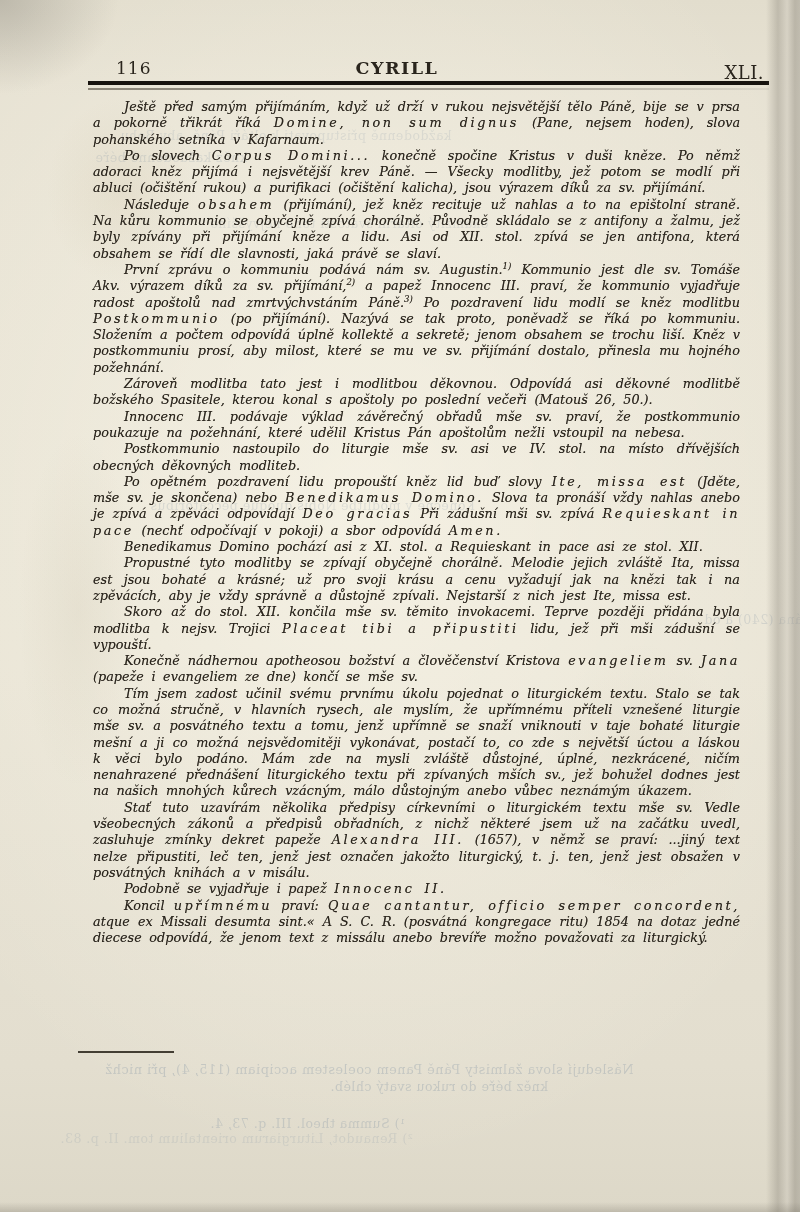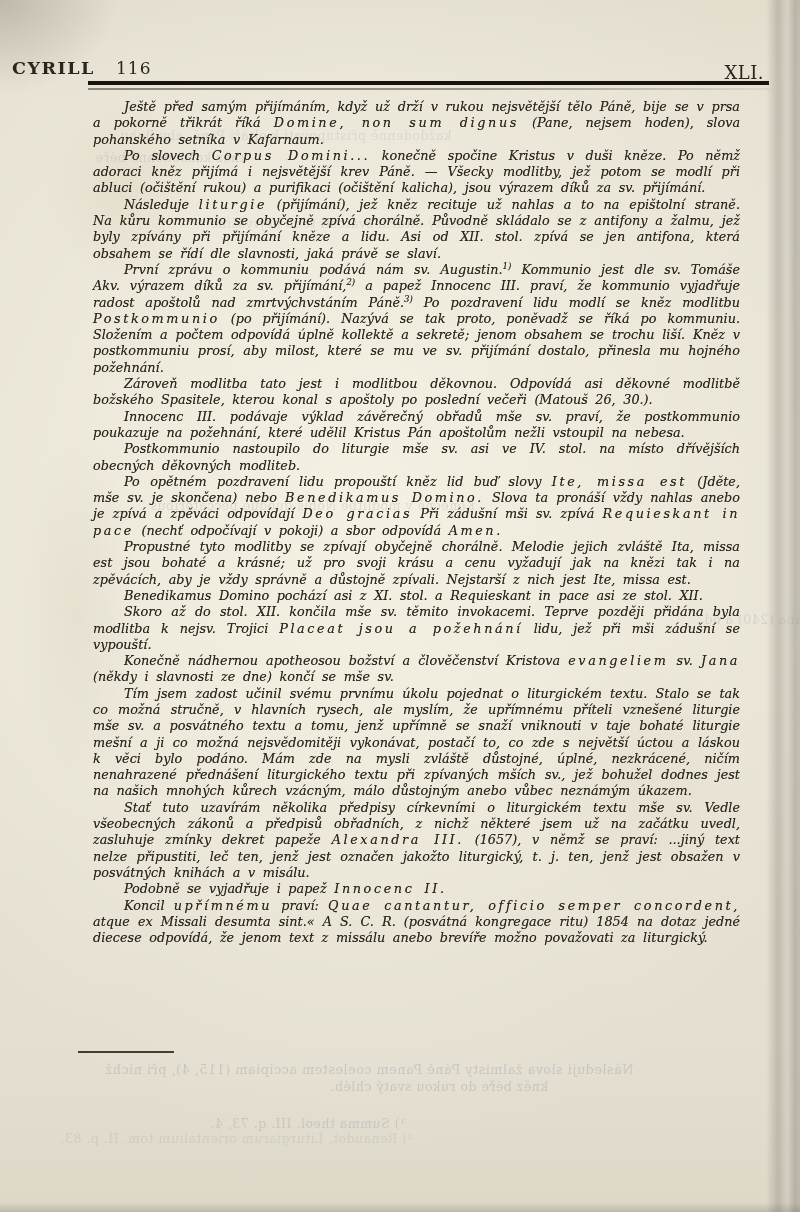--- a/index.html
+++ b/index.html
@@ -22,21 +22,21 @@
   .stain1{position:absolute;left:46px;top:96px;width:150px;height:190px;border-radius:50%;
     background:radial-gradient(ellipse at center, rgba(170,148,100,0.10) 0%, rgba(170,148,100,0) 70%);}
   .stain2{position:absolute;left:18px;top:430px;width:120px;height:360px;border-radius:50%;
     background:radial-gradient(ellipse at center, rgba(150,138,105,0.09) 0%, rgba(150,138,105,0) 70%);}
   .stain3{position:absolute;right:60px;top:640px;width:200px;height:260px;border-radius:50%;
     background:radial-gradient(ellipse at center, rgba(165,150,110,0.07) 0%, rgba(165,150,110,0) 70%);}
 
   
   .header{position:absolute;left:12px;top:58px;width:800px;height:24px;}
   .pnum{position:absolute;left:104px;top:0;font-size:17px;letter-spacing:1px;}
-  .journal{position:absolute;left:0;right:30px;top:0;font-weight:bold;font-size:17.5px;letter-spacing:1.5px;}
+  .journal{position:absolute;left:0;right:30px;top:0;text-align:center;font-weight:bold;font-size:17.5px;letter-spacing:1.5px;}
   .vol{position:absolute;right:48px;top:4px;font-size:18px;letter-spacing:0.5px;}
   .rule-thick{position:absolute;left:88px;top:81px;width:681px;height:3.5px;background:#17130e;}
   .rule-thin{position:absolute;left:88px;top:88px;width:681px;height:2px;
     background:linear-gradient(90deg,#8d8779 0%, #9b958a 55%, rgba(155,149,138,0.15) 100%);}
 
   
   .bodytext{position:absolute;left:93px;top:99px;width:647px;text-align:justify;
     font-size:12.8px;line-height:16.3px;word-spacing:3.5px;color:#2a251d;
     text-shadow:0 0 0.4px rgba(42,37,29,0.55);}
   .bodytext p{margin:0;text-indent:31px;font-style:italic;}
@@ -86,30 +86,30 @@
     <span class="pnum">116</span>
     <span class="journal">CYRILL</span>
     <span class="vol">XLI.</span>
   </div>
   <div class="rule-thick"></div>
   <div class="rule-thin"></div>
 
   <div class="bodytext" id="bodytext">
       <p><span>Ještě před samým přijímáním, když už drží v rukou nejsvětější tělo Páně, bije se v prsa a pokorně třikrát říká </span><span class="spaced">Domine, non sum dignus</span><span> (Pane, nejsem hoden), slova pohanského setníka v Kafarnaum.</span></p>
       <p><span>Po slovech </span><span class="spaced">Corpus Domini...</span><span> konečně spočine Kristus v duši kněze. Po němž adoraci kněz přijímá i nejsvětější krev Páně. — Všecky modlitby, jež potom se modlí při abluci (očištění rukou) a purifikaci (očištění kalicha), jsou výrazem díků za sv. přijímání.</span></p>
-      <p><span>Následuje </span><span class="spaced">liturgie</span><span> (přijímání), jež kněz recituje už nahlas a to na epištolní straně. Na kůru kommunio se obyčejně zpívá chorálně. Původně skládalo se z antifony a žalmu, jež byly zpívány při přijímání kněze a lidu. Asi od XII. stol. zpívá se jen antifona, která obsahem se řídí dle slavnosti, jaká právě se slaví.</span></p>
+      <p><span>Následuje </span><span class="spaced">obsahem</span><span> (přijímání), jež kněz recituje už nahlas a to na epištolní straně. Na kůru kommunio se obyčejně zpívá chorálně. Původně skládalo se z antifony a žalmu, jež byly zpívány při přijímání kněze a lidu. Asi od XII. stol. zpívá se jen antifona, která obsahem se řídí dle slavnosti, jaká právě se slaví.</span></p>
       <p><span>První zprávu o kommuniu podává nám sv. Augustin.</span><span class="sup">1)</span><span> Kommunio jest dle sv. Tomáše Akv. výrazem díků za sv. přijímání,</span><span class="sup">2)</span><span> a papež Innocenc III. praví, že kommunio vyjadřuje radost apoštolů nad zmrtvýchvstáním Páně.</span><span class="sup">3)</span><span> Po pozdravení lidu modlí se kněz modlitbu </span><span class="spaced">Postkommunio</span><span> (po přijímání). Nazývá se tak proto, poněvadž se říká po kommuniu. Složením a počtem odpovídá úplně kollektě a sekretě; jenom obsahem se trochu liší. Kněz v postkommuniu prosí, aby milost, které se mu ve sv. přijímání dostalo, přinesla mu hojného požehnání.</span></p>
-      <p><span>Zároveň modlitba tato jest i modlitbou děkovnou. Odpovídá asi děkovné modlitbě božského Spasitele, kterou konal s apoštoly po poslední večeři (Matouš 26, 30.).</span></p>
+      <p><span>Zároveň modlitba tato jest i modlitbou děkovnou. Odpovídá asi děkovné modlitbě božského Spasitele, kterou konal s apoštoly po poslední večeři (Matouš 26, 50.).</span></p>
       <p><span>Innocenc III. podávaje výklad závěrečný obřadů mše sv. praví, že postkommunio poukazuje na požehnání, které udělil Kristus Pán apoštolům nežli vstoupil na nebesa.</span></p>
       <p><span>Postkommunio nastoupilo do liturgie mše sv. asi ve IV. stol. na místo dřívějších obecných děkovných modliteb.</span></p>
       <p><span>Po opětném pozdravení lidu propouští kněz lid buď slovy </span><span class="spaced">Ite, missa est</span><span> (Jděte, mše sv. je skončena) nebo </span><span class="spaced">Benedikamus Domino.</span><span> Slova ta pronáší vždy nahlas anebo je zpívá a zpěváci odpovídají </span><span class="spaced">Deo gracias</span><span> Při zádušní mši sv. zpívá </span><span class="spaced">Requieskant in pace</span><span> (nechť odpočívají v pokoji) a sbor odpovídá </span><span class="spaced">Amen.</span></p>
+      <p><span>Benedikamus Domino pochází asi z XI. stol. a Requieskant in pace asi ze stol. XII.</span></p>
       <p><span>Propustné tyto modlitby se zpívají obyčejně chorálně. Melodie jejich zvláště Ita, missa est jsou bohaté a krásné; už pro svoji krásu a cenu vyžadují jak na knězi tak i na zpěvácích, aby je vždy správně a důstojně zpívali. Nejstarší z nich jest Ite, missa est.</span></p>
-      <p><span>Benedikamus Domino pochází asi z XI. stol. a Requieskant in pace asi ze stol. XII.</span></p>
-      <p><span>Skoro až do stol. XII. končila mše sv. těmito invokacemi. Teprve později přidána byla modlitba k nejsv. Trojici </span><span class="spaced">Placeat jsou a požehnání</span><span> lidu, jež při mši zádušní se vypouští.</span></p>
-      <p><span>Konečně nádhernou apotheosou božství a člověčenství Kristova </span><span class="spaced">evangeliem</span><span> sv. </span><span class="spaced">Jana</span><span> (někdy i slavnosti ze dne) končí se mše sv.</span></p>
+      <p><span>Skoro až do stol. XII. končila mše sv. těmito invokacemi. Teprve později přidána byla modlitba k nejsv. Trojici </span><span class="spaced">Placeat tibi a připustiti</span><span> lidu, jež při mši zádušní se vypouští.</span></p>
+      <p><span>Konečně nádhernou apotheosou božství a člověčenství Kristova </span><span class="spaced">evangeliem</span><span> sv. </span><span class="spaced">Jana</span><span> (papeže i evangeliem ze dne) končí se mše sv.</span></p>
       <p><span>Tím jsem zadost učinil svému prvnímu úkolu pojednat o liturgickém textu. Stalo se tak co možná stručně, v hlavních rysech, ale myslím, že upřímnému příteli vznešené liturgie mše sv. a posvátného textu a tomu, jenž upřímně se snaží vniknouti v taje bohaté liturgie mešní a ji co možná nejsvědomitěji vykonávat, postačí to, co zde s největší úctou a láskou k věci bylo podáno. Mám zde na mysli zvláště důstojné, úplné, nezkrácené, ničím nenahrazené přednášení liturgického textu při zpívaných mších sv., jež bohužel dodnes jest na našich mnohých kůrech vzácným, málo důstojným anebo vůbec neznámým úkazem.</span></p>
       <p><span>Stať tuto uzavírám několika předpisy církevními o liturgickém textu mše sv. Vedle všeobecných zákonů a předpisů obřadních, z nichž některé jsem už na začátku uvedl, zasluhuje zmínky dekret papeže </span><span class="spaced">Alexandra III.</span><span> (1657), v němž se praví: ...jiný text nelze připustiti, leč ten, jenž jest označen jakožto liturgický, t. j. ten, jenž jest obsažen v posvátných knihách a v misálu.</span></p>
       <p><span>Podobně se vyjadřuje i papež </span><span class="spaced">Innocenc II.</span></p>
       <p><span>Koncil </span><span class="spaced">upřímnému</span><span> praví: </span><span class="spaced">Quae cantantur, officio semper concordent,</span><span> atque ex Missali desumta sint.« A S. C. R. (posvátná kongregace ritu) 1854 na dotaz jedné diecese odpovídá, že jenom text z missálu anebo brevíře možno považovati za liturgický.</span></p>
     </div>
 
   <div class="fn-rule"></div>
 
   <div class="edge-right"></div>
   <div class="edge-bottom"></div>

